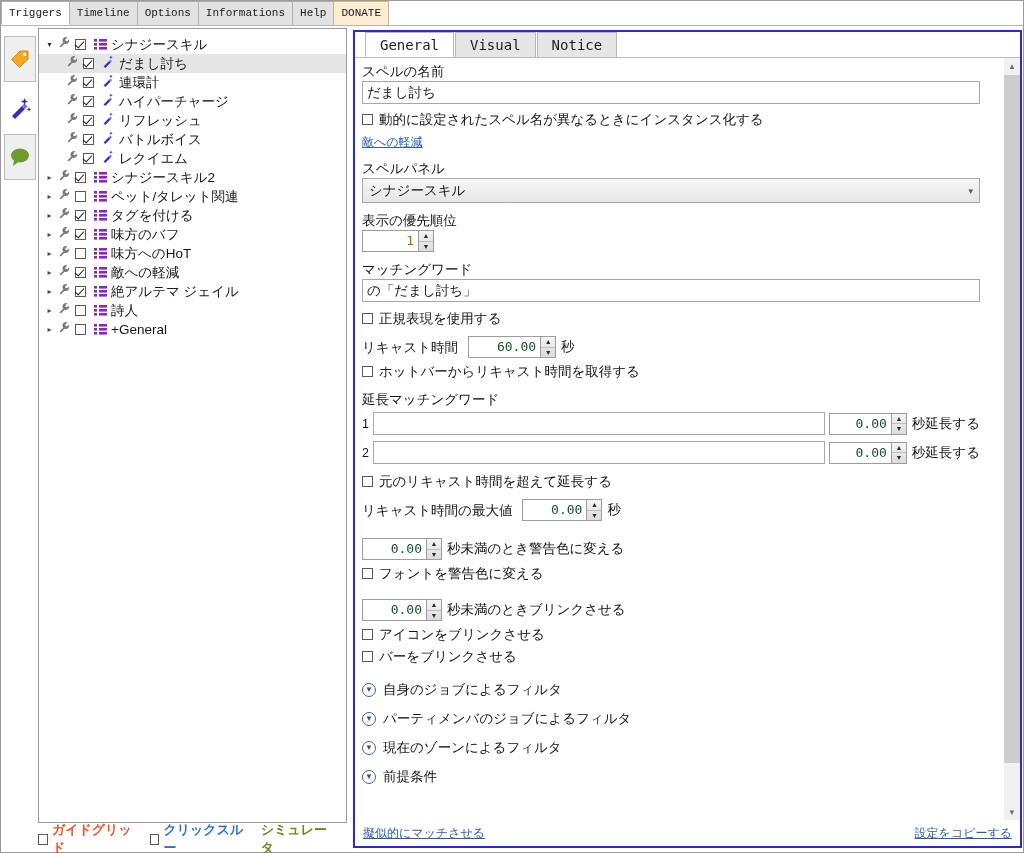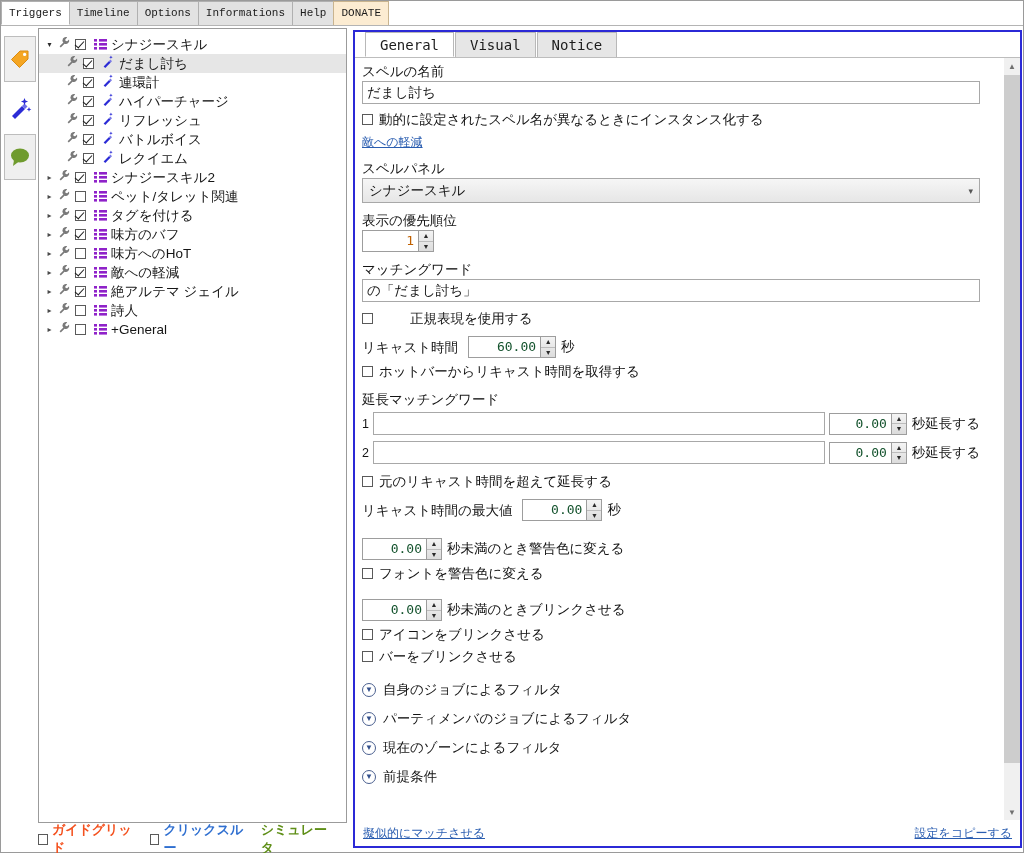--- a/index.html
+++ b/index.html
@@ -565,21 +565,21 @@
             <i>▲</i>
             <i>▼</i>
           </span>
         </span>
       </div>
 
       <div class="sp"></div>
       <div class="lbl">マッチングワード</div>
       <input class="txtin" type="text" value="の「だまし討ち」" style="">
 
-      <div class="chkrow" style="margin-top:5px;gap:31px;">
+      <div class="chkrow" style="margin-top:5px;">
         <span class="chkbox"></span>
         <span class="lbl">正規表現を使用する</span>
       </div>
 
       <div class="sp2"></div>
       <div class="row" style="height:26px;">
         <span class="lbl">リキャスト時間</span>
         <span class="spin dark" style="width:88px; margin-left:10px;">
           <span class="sv" style="flex:1;">60.00</span>
           <span class="sb">

